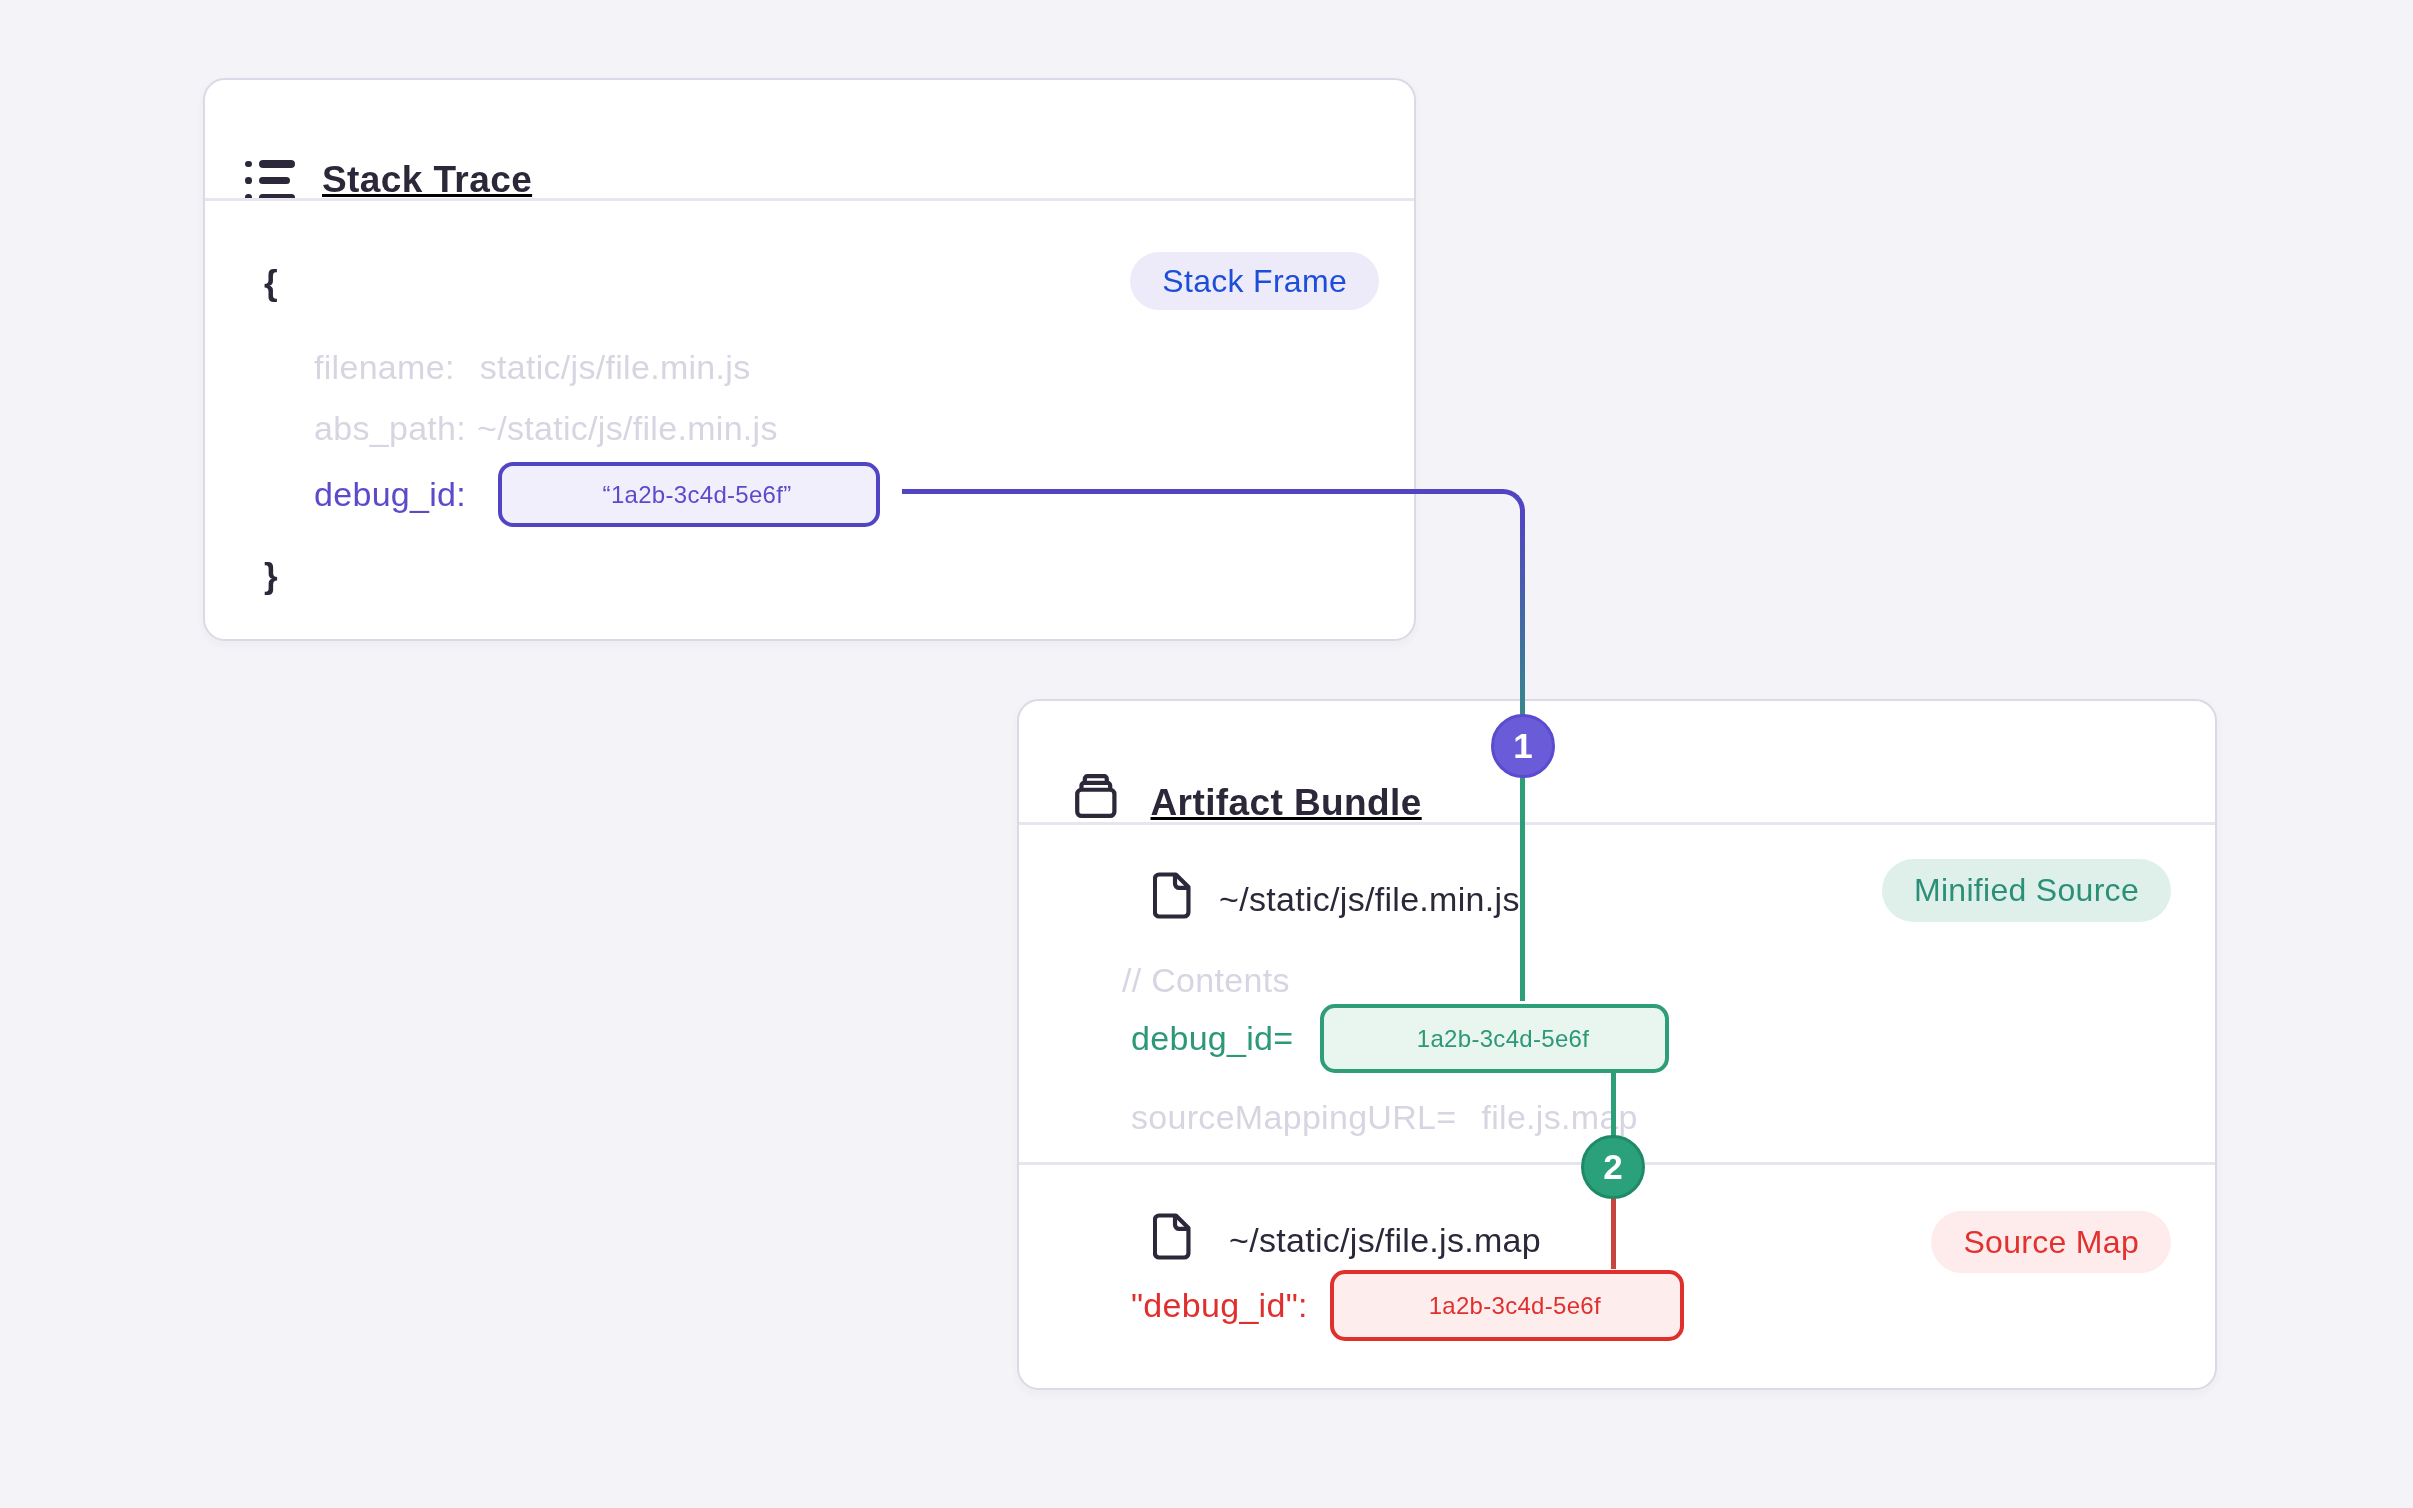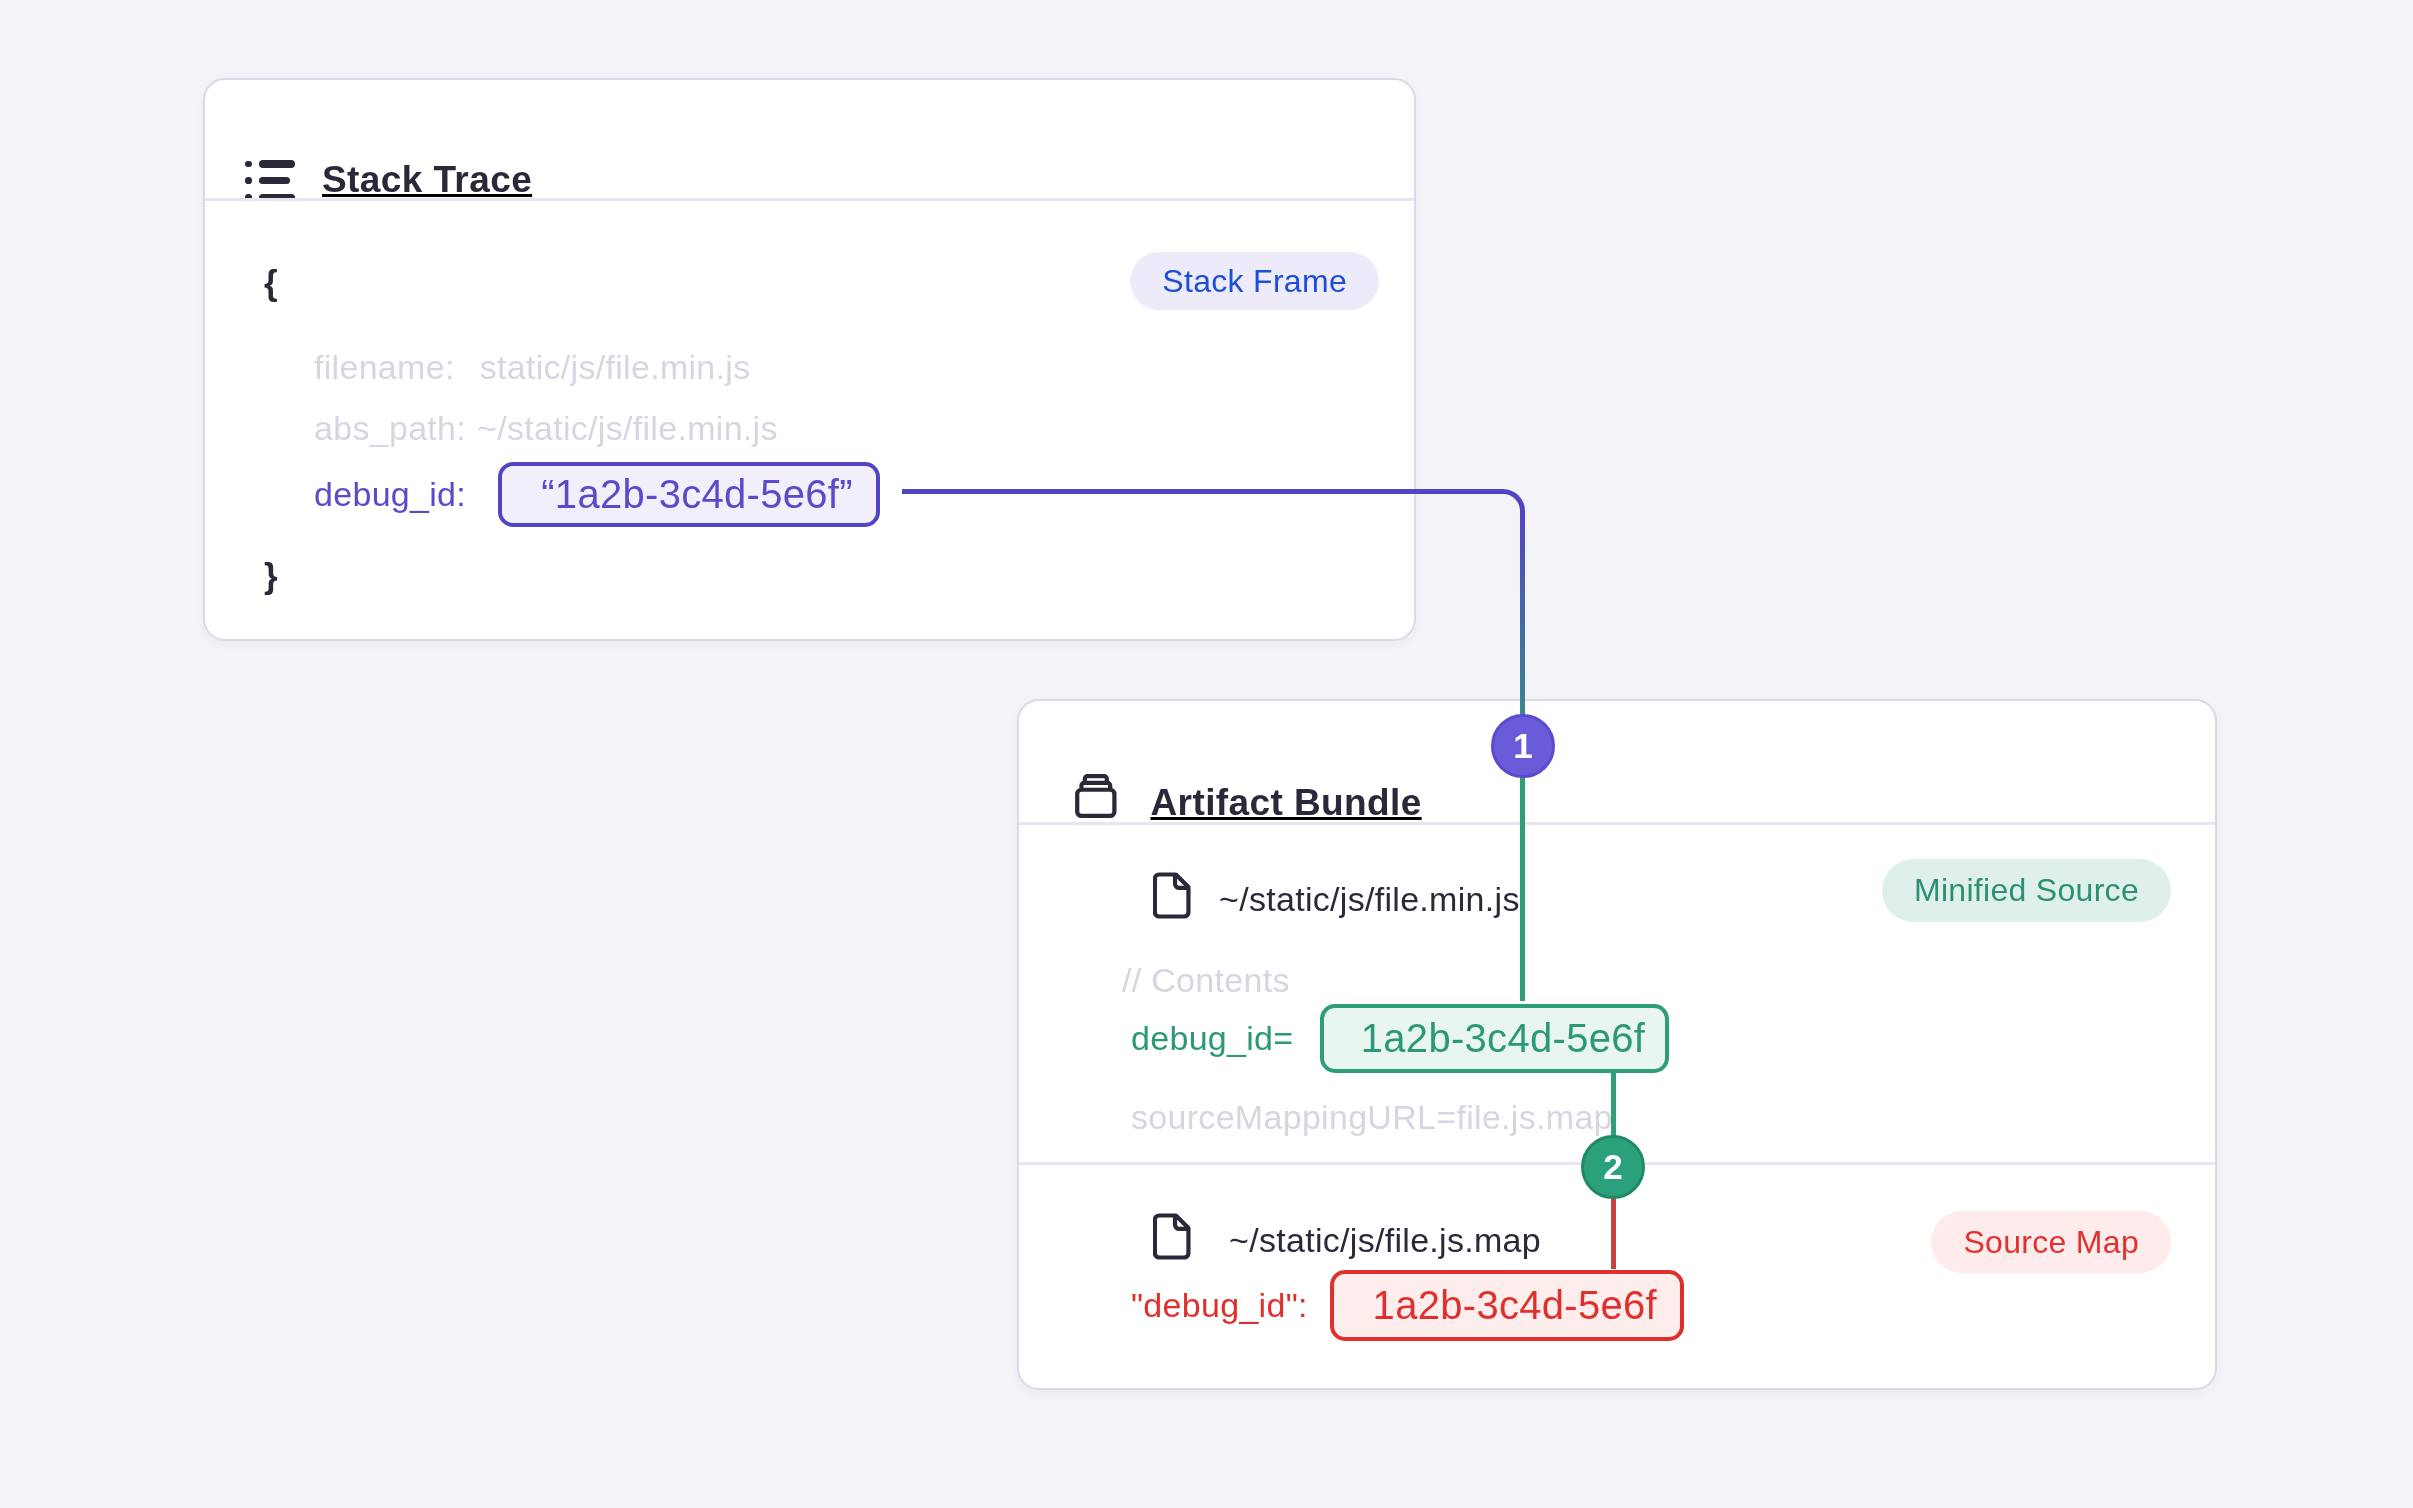--- a/index.html
+++ b/index.html
@@ -59,21 +59,21 @@
   .t-purple{color:#5b4bcb;}
   .t-green{color:#2b9878;}
   .t-red{color:#e0302e;}
   .brace{font-weight:700;color:#2d2839;font-size:35px;}
 
   
   .value-box{
     display:inline-flex;align-items:center;justify-content:center;
     box-sizing:border-box;
     border-radius:15px;
-    font-size:40px;letter-spacing:0.3px;
+    font-size:24px;letter-spacing:0.3px;
     position:relative;z-index:10;padding-left:16px;
   }
   .box-purple{
     width:382px;height:65px;
     border:4.2px solid #5145c3;background:#f1effc;color:#5b4bcb;
   }
   .box-green{
     width:349px;height:69px;
     border:4.2px solid #2e9e78;background:#e9f5ef;color:#2b9878;
   }
@@ -192,21 +192,21 @@
 
     <div class="code-row" style="left:103px;top:254px;height:50px;">
       <span class="t-light">// Contents</span>
     </div>
 
     <div class="code-row" style="left:112px;top:303px;height:69px;gap:27px;">
       <span class="t-green">debug_id=</span>
       <span class="value-box box-green">1a2b-3c4d-5e6f</span>
     </div>
 
-    <div class="code-row" style="left:112px;top:391px;height:50px;">
+    <div class="code-row" style="left:112px;top:391px;height:50px;gap:25px;">
       <span class="t-light">sourceMappingURL=</span>
       <span class="t-light">file.js.map</span>
     </div>
 
     <div class="row-divider"></div>
 
     <div class="code-row" style="left:56px;top:514px;height:50px;gap:37px;">
       <span class="svg-icon">
         <svg width="39" height="47" viewBox="0 0 46 56" fill="none">
           <path d="M7 3 H27 L42 18 V48 a5 5 0 0 1 -5 5 H7 a5 5 0 0 1 -5 -5 V8 a5 5 0 0 1 5 -5 Z" stroke="#2d2839" stroke-width="5" fill="#ffffff" stroke-linejoin="round"></path>

